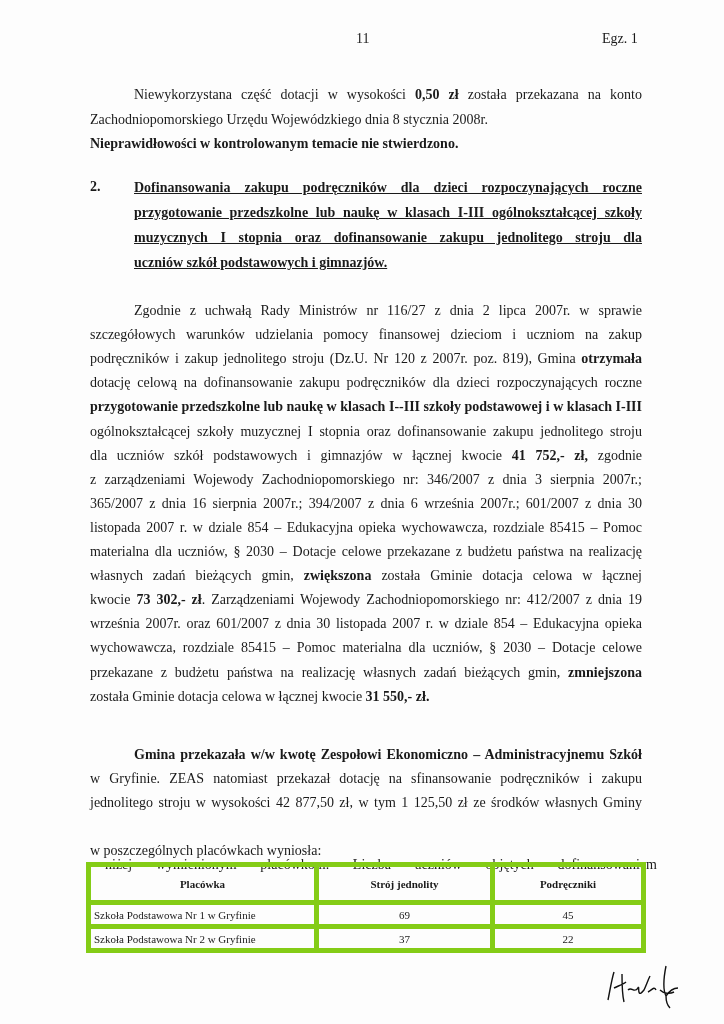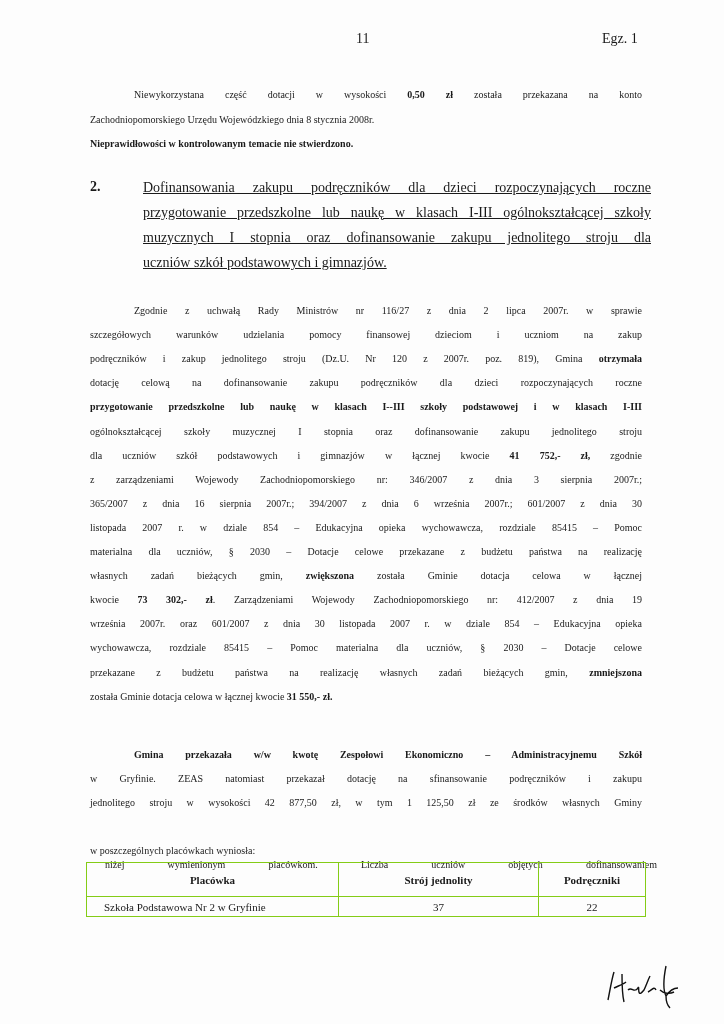--- a/index.html
+++ b/index.html
@@ -3,27 +3,27 @@
 <meta charset="utf-8">
 <style>
   html, body { margin: 0; padding: 0; }
   body {
     width: 724px; height: 1024px; background: #fdfdfd; position: relative; overflow: hidden;
     font-family: "Liberation Serif", serif; color: #1a1a1a;
   }
   .abs { position: absolute; }
   .pnum { left: 356px; top: 31px; font-size: 14px; }
   .egz { left: 602px; top: 31px; font-size: 14px; }
-  .line { position: absolute; left: 90px; width: 552px; font-size: 10px; line-height: 18px; white-space: nowrap; }
+  .line { position: absolute; left: 90px; width: 552px; font-size: 14px; line-height: 18px; white-space: nowrap; }
   .just { text-align: justify; text-align-last: justify; white-space: normal; }
   .b { font-weight: bold; }
   .num { left: 90px; top: 179px; font-size: 14px; font-weight: bold; }
-  .hline { position: absolute; left: 134px; width: 508px; font-size: 14px; font-weight: normal; text-decoration: underline; line-height: 18px; margin-left: 9px; }
+  .hline { position: absolute; left: 134px; width: 508px; font-size: 14px; font-weight: bold; text-decoration: underline; line-height: 18px; }
   table.t { position: absolute; left: 86px; top: 862px; width: 560px; border-collapse: collapse; font-size: 11px; }
-  table.t td, table.t th { border: 1px solid #84cc16; padding: 0 17px; }
+  table.t td, table.t th { border: 5px solid #84cc16; padding: 0 3px; }
   table.t th { height: 33px; font-weight: bold; text-align: center; }
   table.t td { height: 19px; }
   td.c { text-align: center; }
   .sig { left: 600px; top: 960px; }
 </style>
 </head>
 <body>
 
 <div class="abs pnum">11</div>
 <div class="abs egz">Egz. 1</div>
@@ -70,20 +70,25 @@
 <table class="t">
   <thead>
     <tr>
       <th style="width:217px">Placówka</th>
       <th style="width:165px">Strój jednolity</th>
       <th>Podręczniki</th>
     </tr>
   </thead>
   <tbody>
     <tr>
+      <td>Szkoła Podstawowa Nr 1 w Gryfinie</td>
+      <td class="c">69</td>
+      <td class="c">45</td>
+    </tr>
+    <tr>
       <td>Szkoła Podstawowa Nr 2 w Gryfinie</td>
       <td class="c">37</td>
       <td class="c">22</td>
     </tr>
   </tbody>
 </table>
 
 <div class="abs sig">
   <svg width="90" height="50" viewBox="0 0 90 50">
     <path d="M8 40 C10 30 12 18 14 12 M14 28 C18 26 24 24 26 22 M22 14 C22 24 22 34 24 42 M28 30 C32 26 34 34 38 28 C40 24 36 40 44 30 C46 26 48 20 50 16 M48 32 C52 30 54 26 56 30" stroke="#111" stroke-width="1.4" fill="none"></path>

